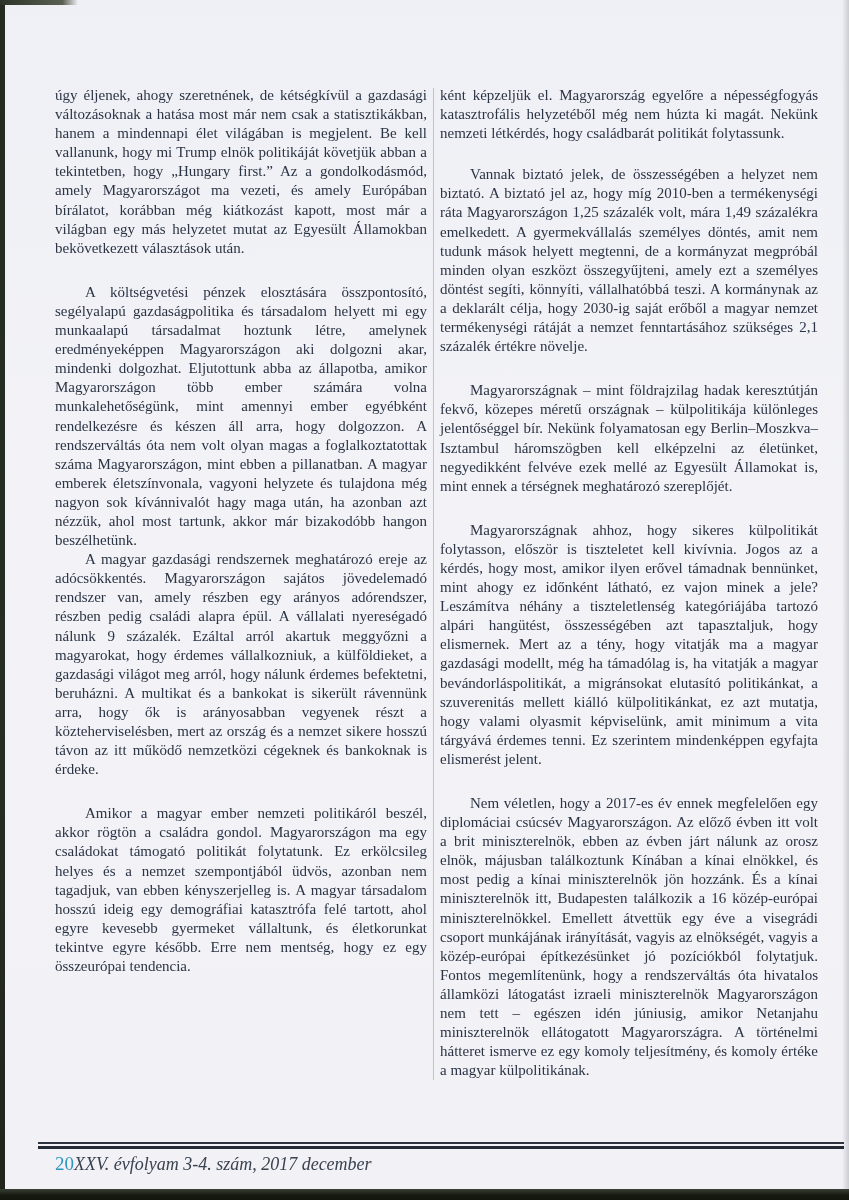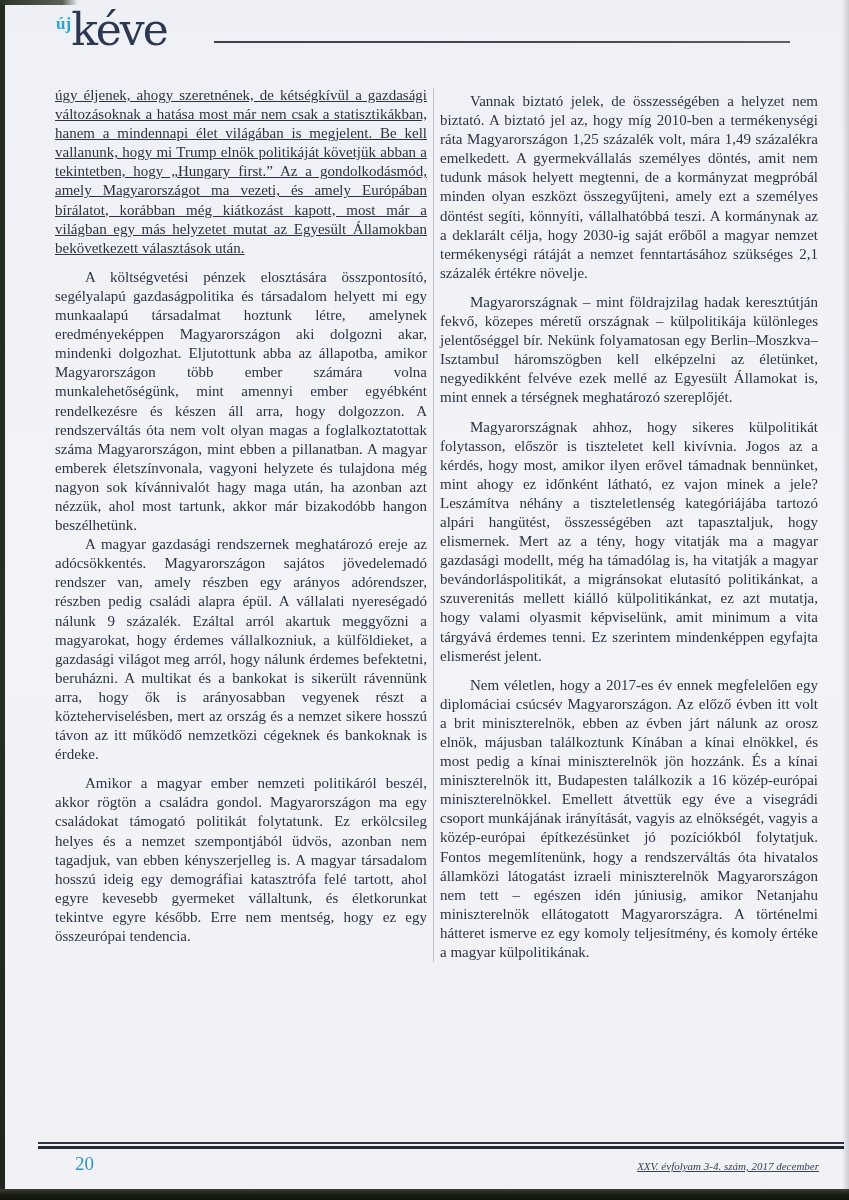--- a/index.html
+++ b/index.html
@@ -32,62 +32,57 @@
                  background:linear-gradient(90deg,#3c424d 0%,#474d57 70%,#5a5f68 100%); }
 
   
   .content { position:absolute; left:55px; top:86px; width:763px; display:flex; }
   .col { text-align:justify; font-size:15px; line-height:19.1px; color:#2b3444; }
   .col-left  { width:372px; }
   .col-right { width:378px; }
   .divider { width:1px; margin:2px 6px 0 6px; background:#bfc2c9; align-self:stretch; }
 
   .col p { margin:0; text-indent:30px; }
-  .col p.first { text-indent:0;text-decoration:underline; }
-  .col p.gap    { margin-top:10px; }
-  .col p.gap-sm { margin-top:6px; }
+  .col p.first { text-indent:0; }
+  .col p.gap    { margin-top:25px; }
+  .col p.gap-sm { margin-top:22px; }
 
   
   .footer-rule { position:absolute; left:38px; right:5px; top:1142px; }
   .footer-rule .r1 { height:2px; background:#2d3440; }
   .footer-rule .r2 { height:2px; background:transparent; }
   .footer-rule .r3 { height:3px; background:#232a35; }
 
   .footer-row { position:absolute; left:55px; right:30px; top:1153px;
-                display:flex; justify-content:space-between; align-items:baseline;margin-left:20px; }
+                display:flex; align-items:baseline; }
   .page-number { font-size:19px; color:#2e96bd; }
-  .issue-info  { font-size:11px; font-style:italic; color:#39424f;text-decoration:underline; }
+  .issue-info  { font-size:18px; font-style:italic; color:#39424f; }
 </style>
 </head>
 <body>
 
 <div class="page">
 
   <div class="edge-left"></div>
   <div class="edge-topleft"></div>
   <div class="edge-right"></div>
 
-  <div class="header">
-    <div class="logo">
-      <span class="logo-uj" style="color:#2aa4d6;">új</span><span class="logo-keve" style="color:#2c3850;">kéve</span>
-    </div>
-    <div class="header-rule"></div>
-  </div>
 
   <div class="content">
     <div class="col col-left">
       <p class="first">úgy éljenek, ahogy szeretnének, de kétségkívül a gazdasági változásoknak a hatása most már nem csak a statisztikákban, hanem a mindennapi élet világában is megjelent. Be kell vallanunk, hogy mi Trump elnök politikáját követjük abban a tekintetben, hogy „Hungary first.” Az a gondolkodásmód, amely Magyarországot ma vezeti, és amely Európában bírálatot, korábban még kiátkozást kapott, most már a világban egy más helyzetet mutat az Egyesült Államokban bekövetkezett választások után.</p>
       <p class="gap">A költségvetési pénzek elosztására összpontosító, segélyalapú gazdaságpolitika és társadalom helyett mi egy munkaalapú társadalmat hoztunk létre, amelynek eredményeképpen Magyarországon aki dolgozni akar, mindenki dolgozhat. Eljutottunk abba az állapotba, amikor Magyarországon több ember számára volna munkalehetőségünk, mint amennyi ember egyébként rendelkezésre és készen áll arra, hogy dolgozzon. A rendszerváltás óta nem volt olyan magas a foglalkoztatottak száma Magyarországon, mint ebben a pillanatban. A magyar emberek életszínvonala, vagyoni helyzete és tulajdona még nagyon sok kívánnivalót hagy maga után, ha azonban azt nézzük, ahol most tartunk, akkor már bizakodóbb hangon beszélhetünk.</p>
       <p>A magyar gazdasági rendszernek meghatározó ereje az adócsökkentés. Magyarországon sajátos jövedelemadó rendszer van, amely részben egy arányos adórendszer, részben pedig családi alapra épül. A vállalati nyereségadó nálunk 9 százalék. Ezáltal arról akartuk meggyőzni a magyarokat, hogy érdemes vállalkozniuk, a külföldieket, a gazdasági világot meg arról, hogy nálunk érdemes befektetni, beruházni. A multikat és a bankokat is sikerült rávennünk arra, hogy ők is arányosabban vegyenek részt a közteherviselésben, mert az ország és a nemzet sikere hosszú távon az itt működő nemzetközi cégeknek és bankoknak is érdeke.</p>
       <p class="gap">Amikor a magyar ember nemzeti politikáról beszél, akkor rögtön a családra gondol. Magyarországon ma egy családokat támogató politikát folytatunk. Ez erkölcsileg helyes és a nemzet szempontjából üdvös, azonban nem tagadjuk, van ebben kényszerjelleg is. A magyar társadalom hosszú ideig egy demográfiai katasztrófa felé tartott, ahol egyre kevesebb gyermeket vállaltunk, és életkorunkat tekintve egyre később. Erre nem mentség, hogy ez egy összeurópai tendencia.</p>
     </div>
 
     <div class="divider"></div>
 
     <div class="col col-right">
+      <p class="first">ként képzeljük el. Magyarország egyelőre a népességfogyás katasztrofális helyzetéből még nem húzta ki magát. Nekünk nemzeti létkérdés, hogy családbarát politikát folytassunk.</p>
       <p class="gap-sm">Vannak biztató jelek, de összességében a helyzet nem biztató. A biztató jel az, hogy míg 2010-ben a termékenységi ráta Magyarországon 1,25 százalék volt, mára 1,49 százalékra emelkedett. A gyermekvállalás személyes döntés, amit nem tudunk mások helyett megtenni, de a kormányzat megpróbál minden olyan eszközt összegyűjteni, amely ezt a személyes döntést segíti, könnyíti, vállalhatóbbá teszi. A kormánynak az a deklarált célja, hogy 2030-ig saját erőből a magyar nemzet termékenységi rátáját a nemzet fenntartásához szükséges 2,1 százalék értékre növelje.</p>
       <p class="gap">Magyarországnak – mint földrajzilag hadak keresztútján fekvő, közepes méretű országnak – külpolitikája különleges jelentőséggel bír. Nekünk folyamatosan egy Berlin–Moszkva–Isztambul háromszögben kell elképzelni az életünket, negyedikként felvéve ezek mellé az Egyesült Államokat is, mint ennek a térségnek meghatározó szereplőjét.</p>
       <p class="gap">Magyarországnak ahhoz, hogy sikeres külpolitikát folytasson, először is tiszteletet kell kivívnia. Jogos az a kérdés, hogy most, amikor ilyen erővel támadnak bennünket, mint ahogy ez időnként látható, ez vajon minek a jele? Leszámítva néhány a tiszteletlenség kategóriájába tartozó alpári hangütést, összességében azt tapasztaljuk, hogy elismernek. Mert az a tény, hogy vitatják ma a magyar gazdasági modellt, még ha támadólag is, ha vitatják a magyar bevándorláspolitikát, a migránsokat elutasító politikánkat, a szuverenitás mellett kiálló külpolitikánkat, ez azt mutatja, hogy valami olyasmit képviselünk, amit minimum a vita tárgyává érdemes tenni. Ez szerintem mindenképpen egyfajta elismerést jelent.</p>
       <p class="gap">Nem véletlen, hogy a 2017-es év ennek megfelelően egy diplomáciai csúcsév Magyarországon. Az előző évben itt volt a brit miniszterelnök, ebben az évben járt nálunk az orosz elnök, májusban találkoztunk Kínában a kínai elnökkel, és most pedig a kínai miniszterelnök jön hozzánk. És a kínai miniszterelnök itt, Budapesten találkozik a 16 közép-európai miniszterelnökkel. Emellett átvettük egy éve a visegrádi csoport munkájának irányítását, vagyis az elnökségét, vagyis a közép-európai építkezésünket jó pozíciókból folytatjuk. Fontos megemlítenünk, hogy a rendszerváltás óta hivatalos államközi látogatást izraeli miniszterelnök Magyarországon nem tett – egészen idén júniusig, amikor Netanjahu miniszterelnök ellátogatott Magyarországra. A történelmi hátteret ismerve ez egy komoly teljesítmény, és komoly értéke a magyar külpolitikának.</p>
     </div>
   </div>
 
   <div class="footer-rule">
     <div class="r1"></div>
       <div class="r2"></div>

